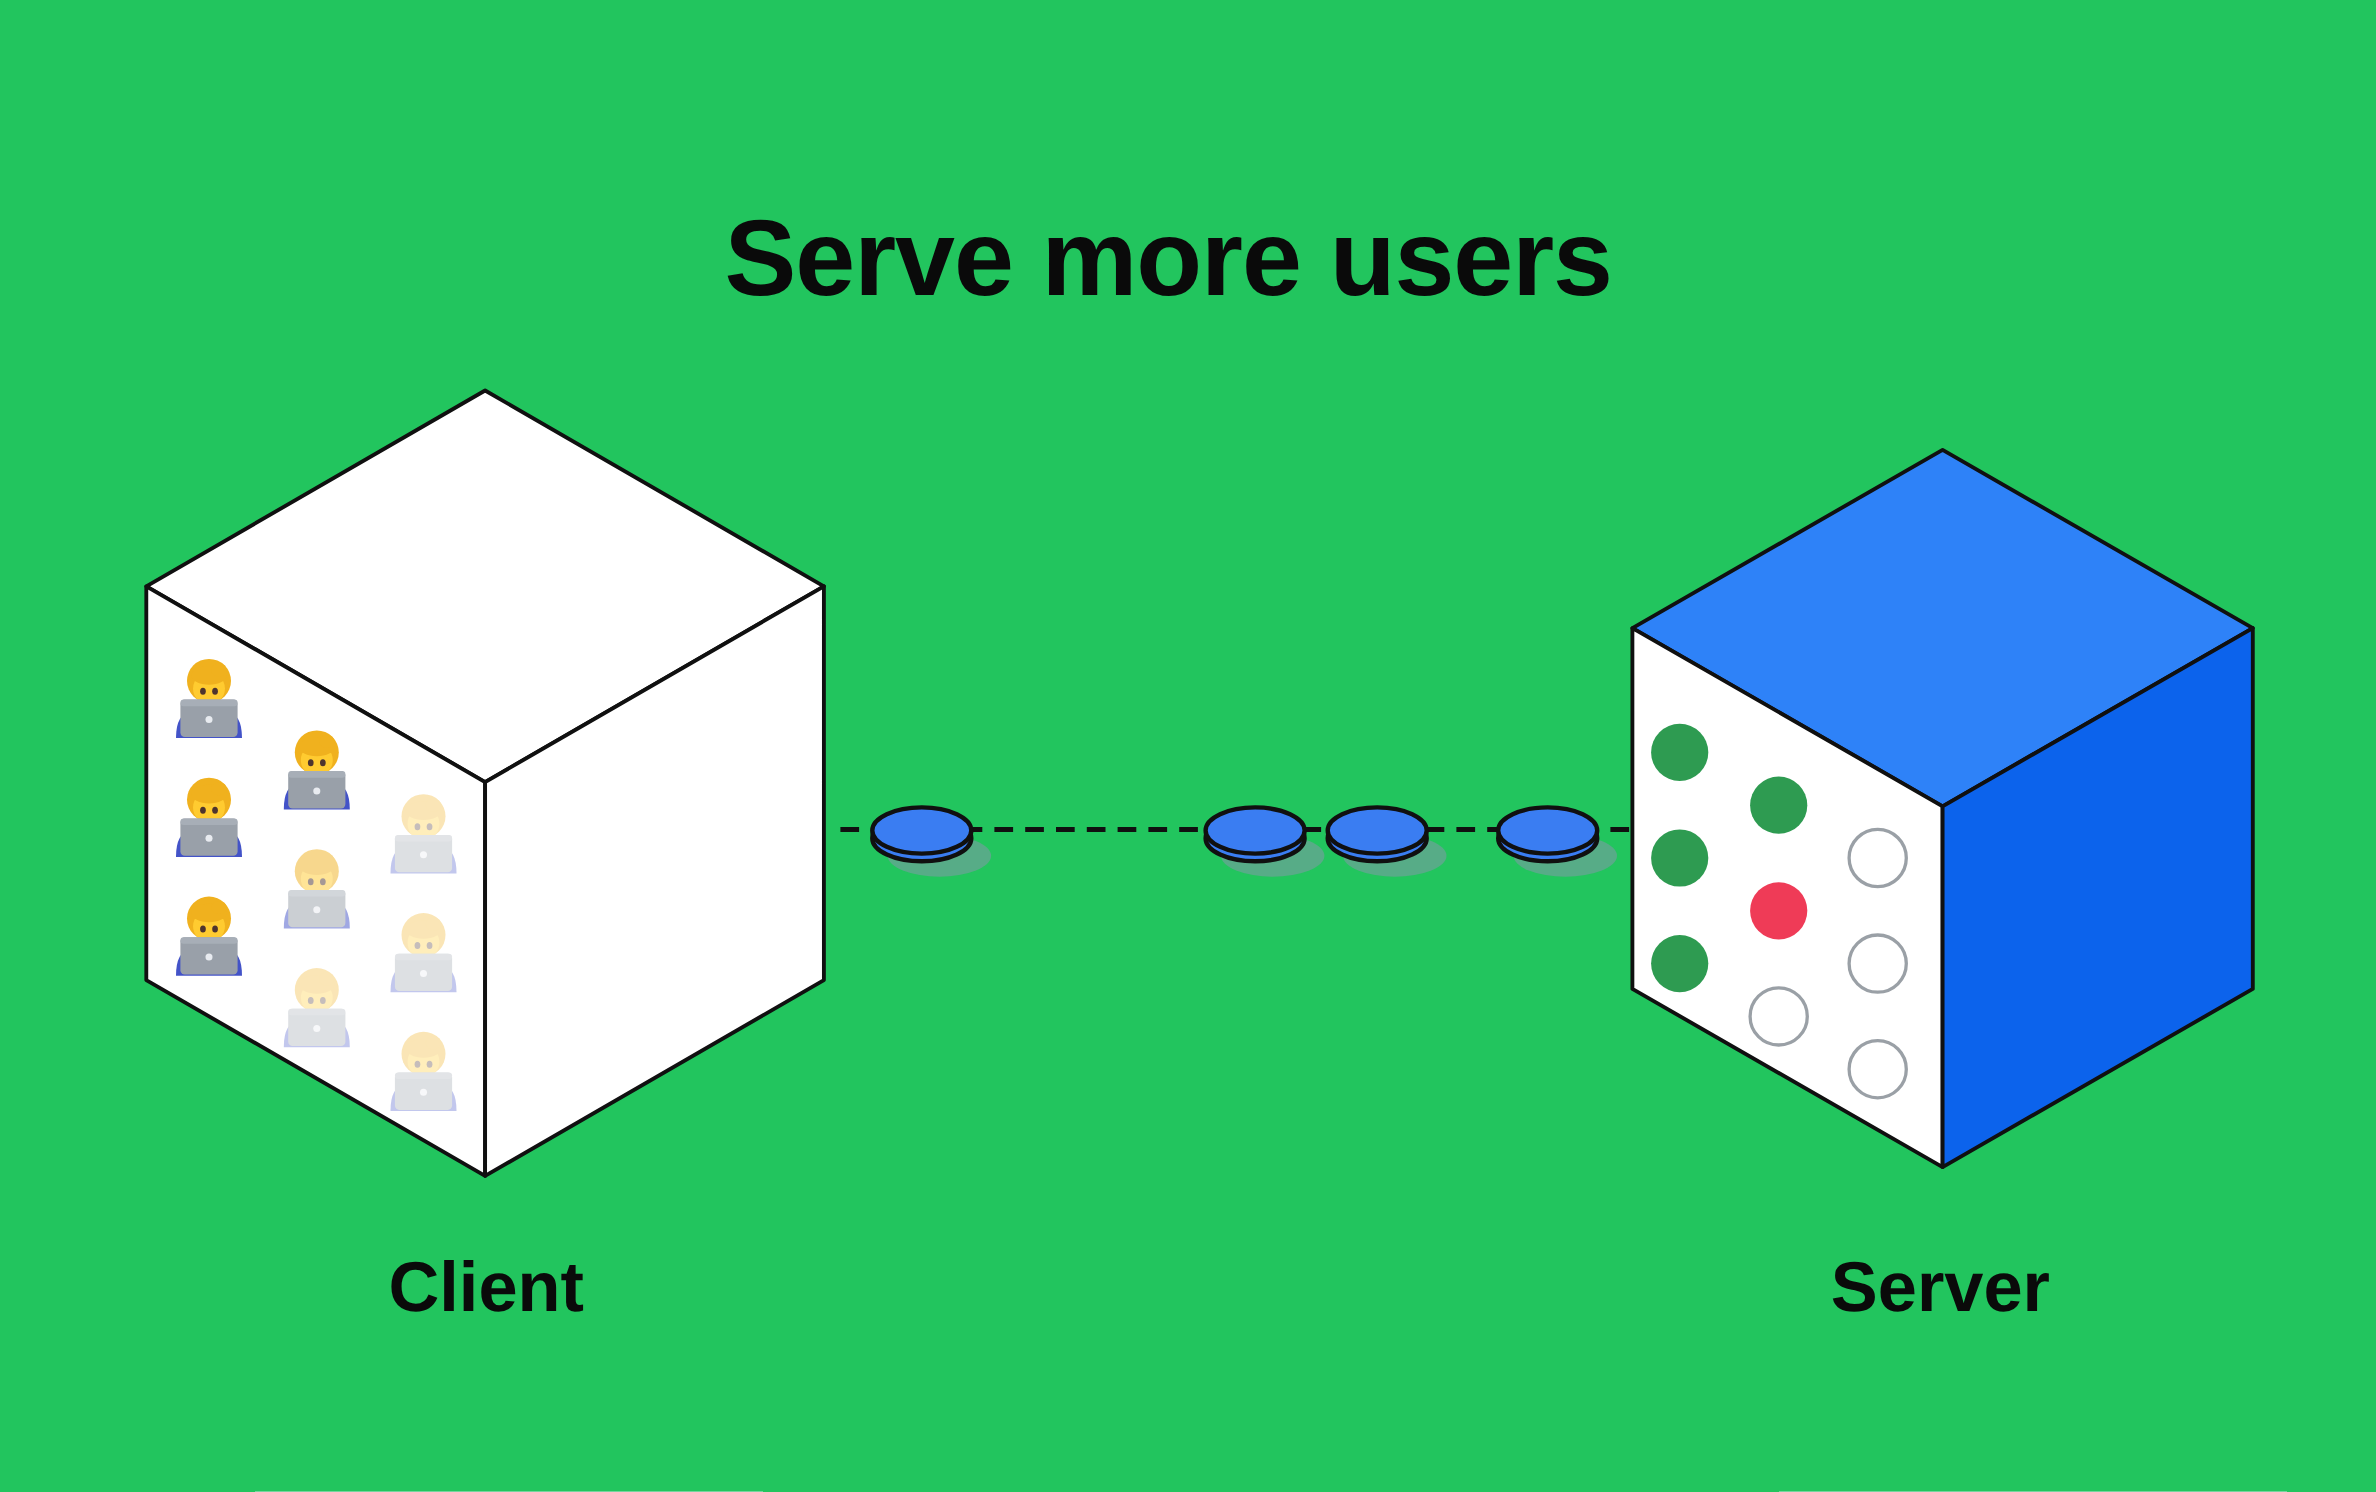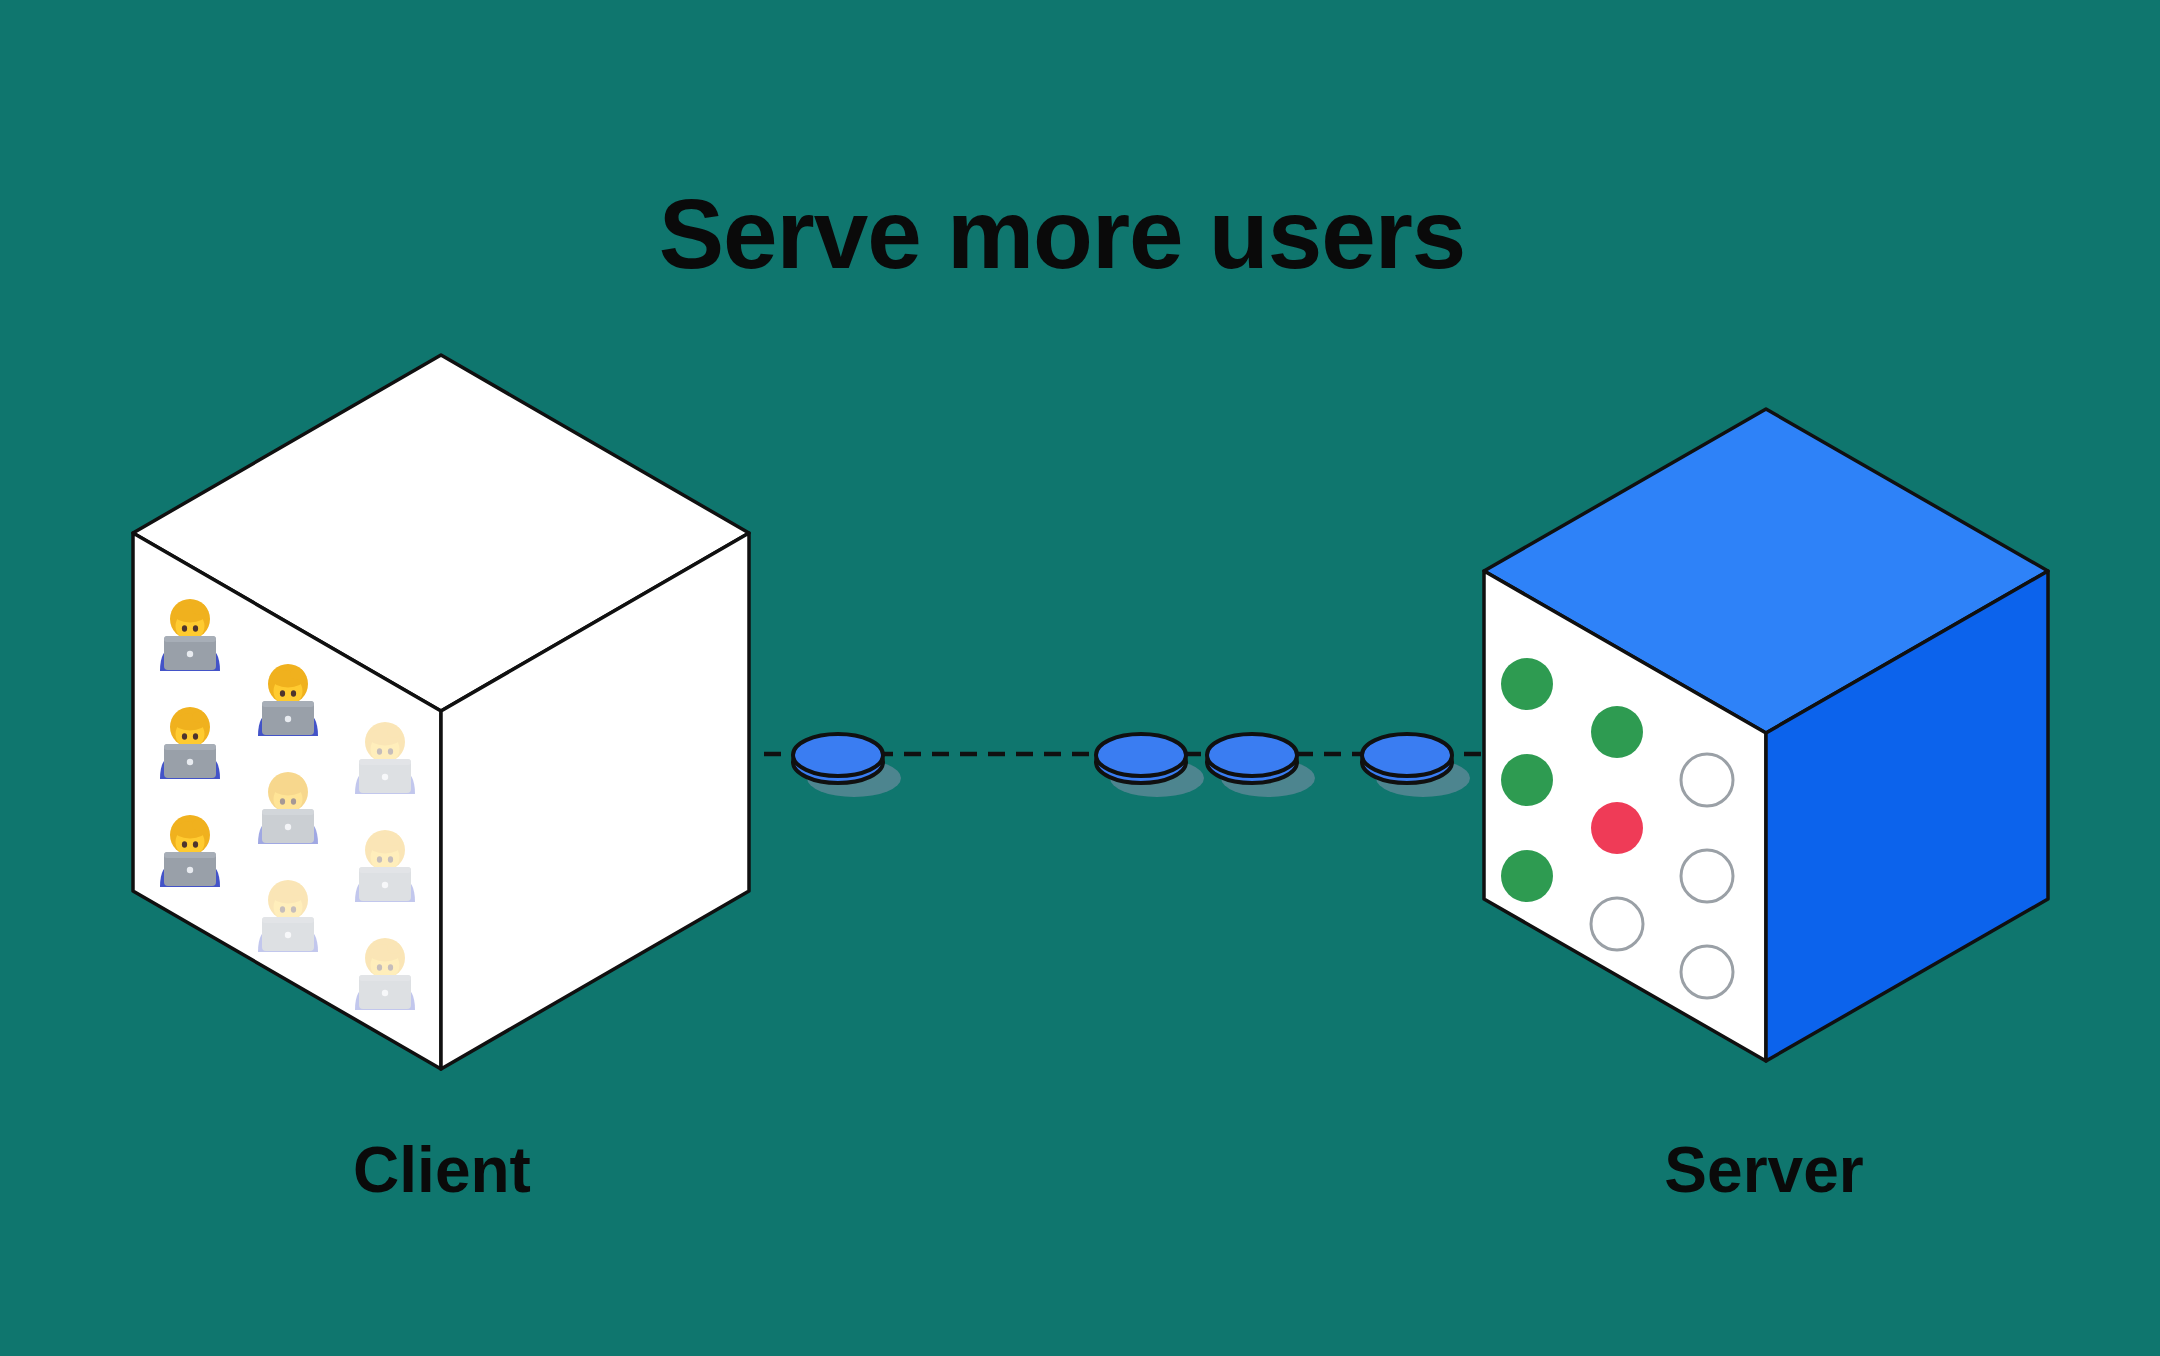--- a/index.html
+++ b/index.html
@@ -1,17 +1,17 @@
 <!DOCTYPE html>
 <html><head>
 <meta charset="utf-8">
 <style>
   html,body{margin:0;padding:0;}
   body{background:#E8EAFB;font-family:"Liberation Sans",sans-serif;}
-  .canvas{position:relative;width:2160px;height:1356px;overflow:hidden;background:#0f766e;}
+  .canvas{position:relative;width:2160px;height:1356px;overflow:hidden;background:#22c55e;}
   svg{display:block;}
   text{font-family:"Liberation Sans","DejaVu Sans",sans-serif;}
   .title-text{font-weight:bold;letter-spacing:-1px;}
   .label-text{font-weight:bold;}
 </style>
 </head>
 <body style="background: rgb(232, 234, 251);">
 
 <div class="canvas">
 <svg id="scene" width="2160" height="1356" viewBox="0 0 2160 1356">

